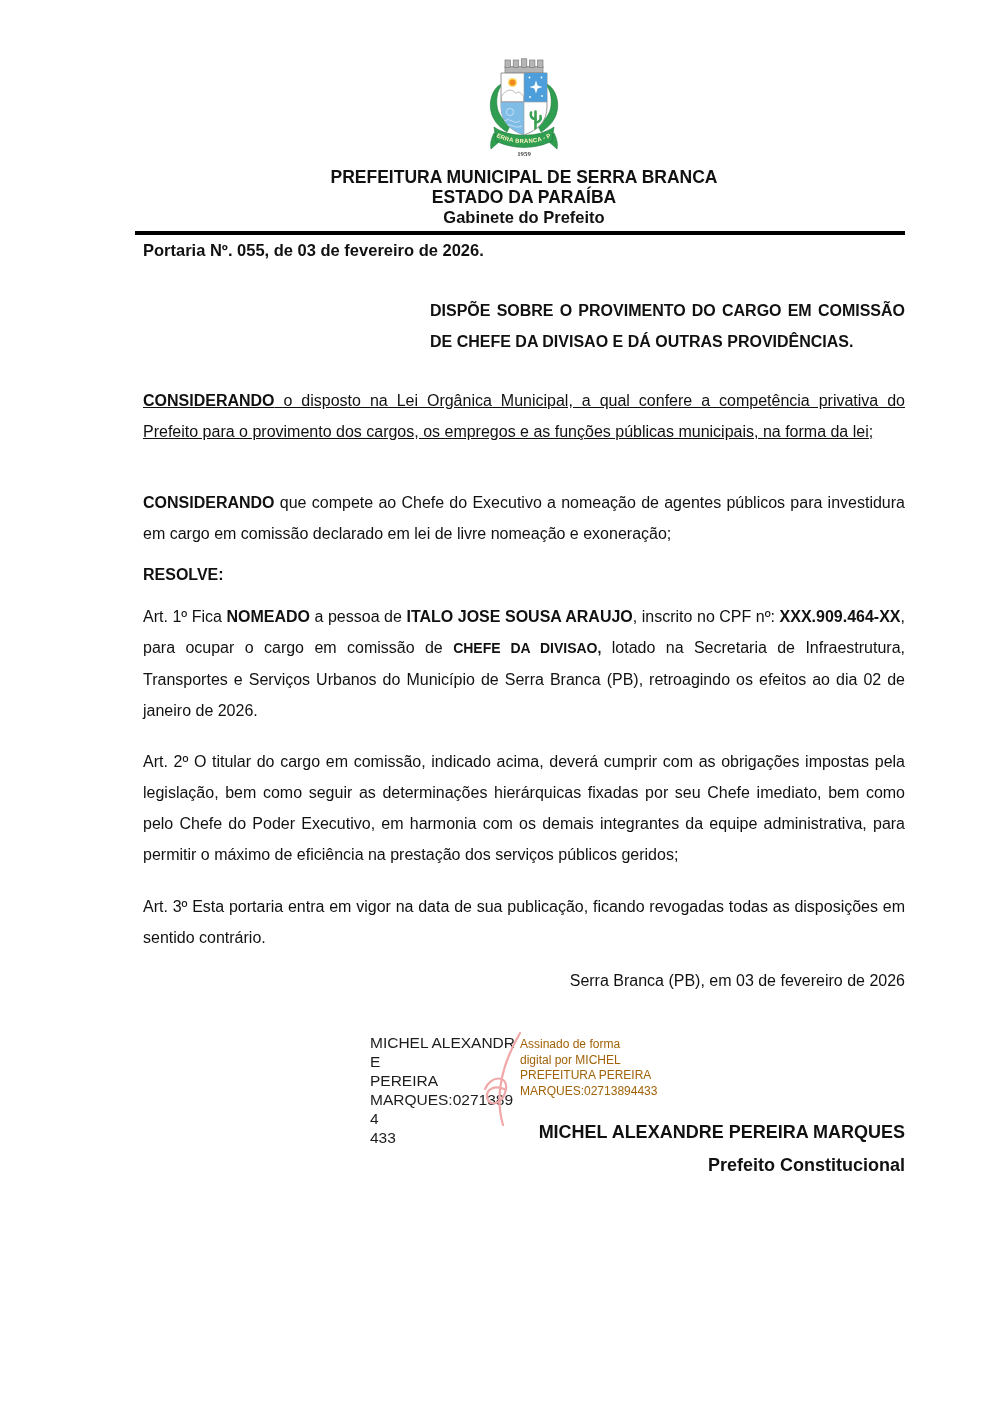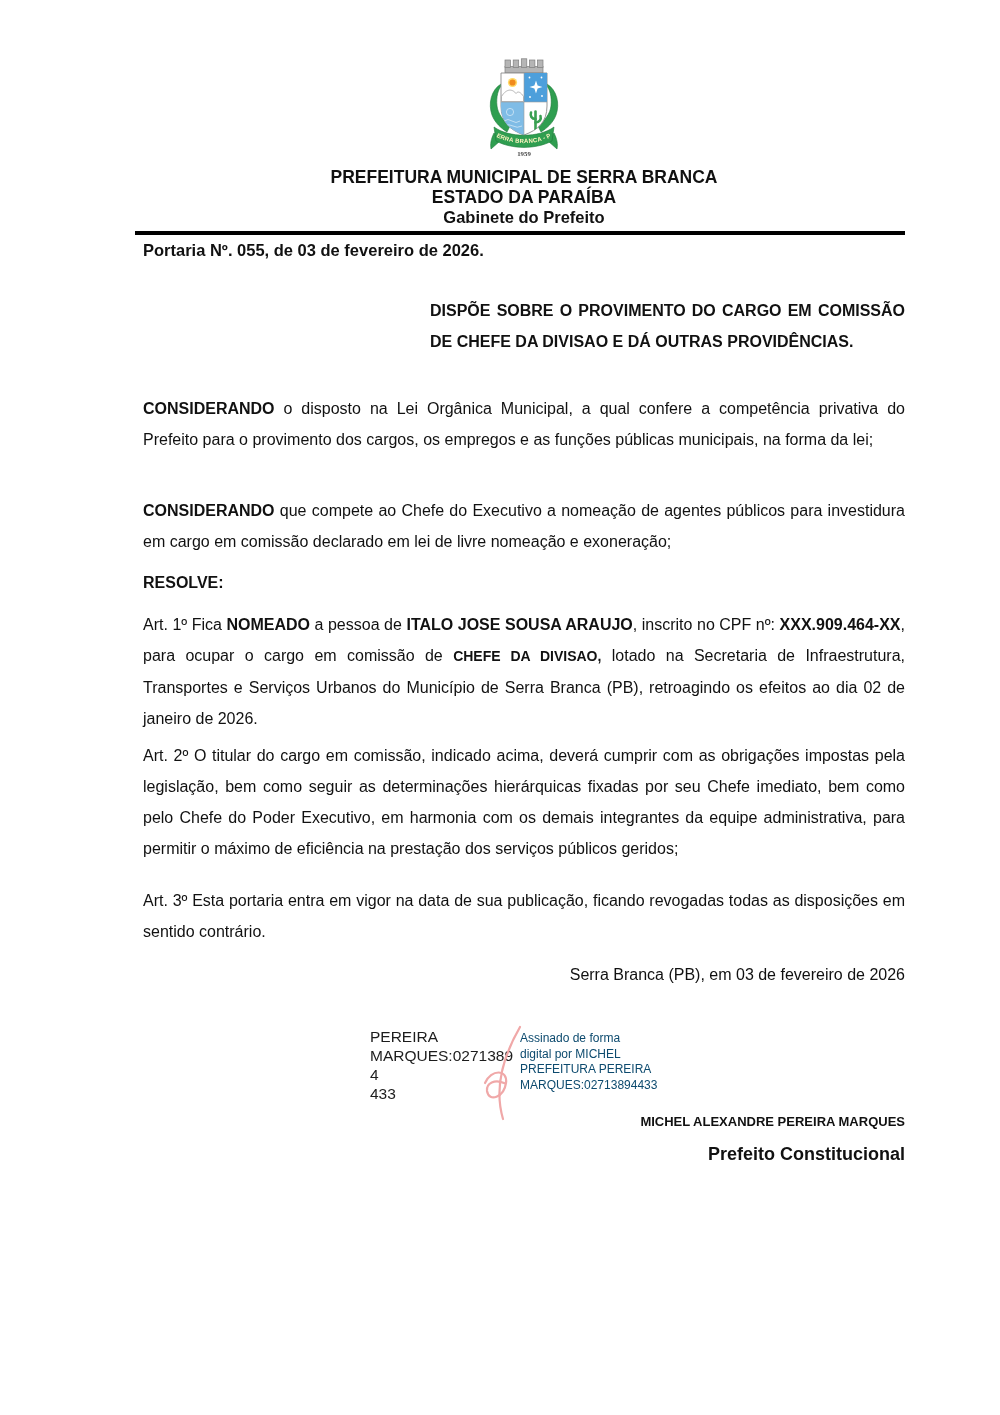--- a/index.html
+++ b/index.html
@@ -29,25 +29,25 @@
   }
 
   p { font-size:16px; line-height:31px; }
   .b { font-weight:bold; }
   .just { text-align:justify; }
   .center { text-align:right; }
 
   .title   { font-size:16.5px; line-height:31px; }
   .ementa  { margin-top:29px; margin-left:287px; }
   .preamble{ margin-top:27px; }
-  .consid1 { margin-top:36px; }
+  .consid1 { margin-top:28px;text-decoration:underline; }
   .consid2 { margin-top:40px; }
   .resolve { margin-top:10px; }
   .art1    { margin-top:11px; }
-  .art2    { margin-top:6px; }
+  .art2    { margin-top:20px; }
   .art3    { margin-top:21px; }
   .dateline{ margin-top:12px; }
 
   .seg-b { font-weight:bold; }
   .seg-s { font-size:14px; }
 
   .sigrow {
     margin-top:37px; margin-left:227px;
     display:flex; position:relative;
     height:84px;
@@ -59,24 +59,24 @@
     word-break:break-all;
   }
   .sig-flourish {
     position:absolute; left:108px; top:-2px;
     width:54px; height:96px;
     pointer-events:none;
   }
   .sig-details {
     width:152px; margin-left:0px; padding-top:4px;
     font-size:12px; line-height:15.5px;
-    color:#0c4a6e;
+    color:#a16207;
     position:relative; z-index:1;
   }
-  .signer-name  {  font-size:13px; line-height:21px; }
+  .signer-name  { margin-top:5px;  font-size:18px; line-height:21px; }
   .signer-title { margin-top:12px; font-size:18px; line-height:21px; }
 </style>
 </head>
 <body>
 
 <div class="page">
 
   <div class="crest">
     <svg viewBox="0 0 76 104" xmlns="http://www.w3.org/2000/svg">
       <defs>
@@ -165,20 +165,21 @@
   <p class="consid1 just"><span class="seg-b">CONSIDERANDO</span><span> o disposto na Lei Orgânica Municipal, a qual confere a competência privativa do Prefeito para o provimento dos cargos, os empregos e as funções públicas municipais, na forma da lei;</span></p>
   <p class="consid2 just"><span class="seg-b">CONSIDERANDO</span><span> que compete ao Chefe do Executivo a nomeação de agentes públicos para investidura em cargo em comissão declarado em lei de livre nomeação e exoneração;</span></p>
   <p class="resolve b">RESOLVE:</p>
   <p class="art1 just"><span>Art. 1º Fica </span><span class="seg-b">NOMEADO</span><span> a pessoa de </span><span class="seg-b">ITALO JOSE SOUSA ARAUJO</span><span>, inscrito no CPF nº: </span><span class="seg-b">XXX.909.464-XX</span><span>, para ocupar o cargo em comissão de </span><span class="seg-b seg-s">CHEFE DA DIVISAO,</span><span> lotado na Secretaria de Infraestrutura, Transportes e Serviços Urbanos do Município de Serra Branca (PB), retroagindo os efeitos ao dia 02 de janeiro de 2026.</span></p>
   <p class="art2 just">Art. 2º O titular do cargo em comissão, indicado acima, deverá cumprir com as obrigações impostas pela legislação, bem como seguir as determinações hierárquicas fixadas por seu Chefe imediato, bem como pelo Chefe do Poder Executivo, em harmonia com os demais integrantes da equipe administrativa, para permitir o máximo de eficiência na prestação dos serviços públicos geridos;</p>
   <p class="art3 just">Art. 3º Esta portaria entra em vigor na data de sua publicação, ficando revogadas todas as disposições em sentido contrário.</p>
   <p class="dateline center">Serra Branca (PB), em 03 de fevereiro de 2026</p>
 
   <div class="sigrow">
     <div class="sig-cert">
+      <div>MICHEL ALEXANDRE</div>
       <div>PEREIRA</div>
       <div>MARQUES:02713894</div>
       <div>433</div>
     </div>
     <svg class="sig-flourish" viewBox="0 0 54 96" xmlns="http://www.w3.org/2000/svg">
       <g fill="none" stroke-width="2.2" stroke-linecap="round" stroke="#f0a8a8">
         <path d="M42,2 C27,28 15,60 25,94"></path>
         <path d="M7,58 C13,44 30,44 28,58 C26,72 11,78 9,66 C8,58 17,54 26,58"></path>
       </g>
     </svg>

